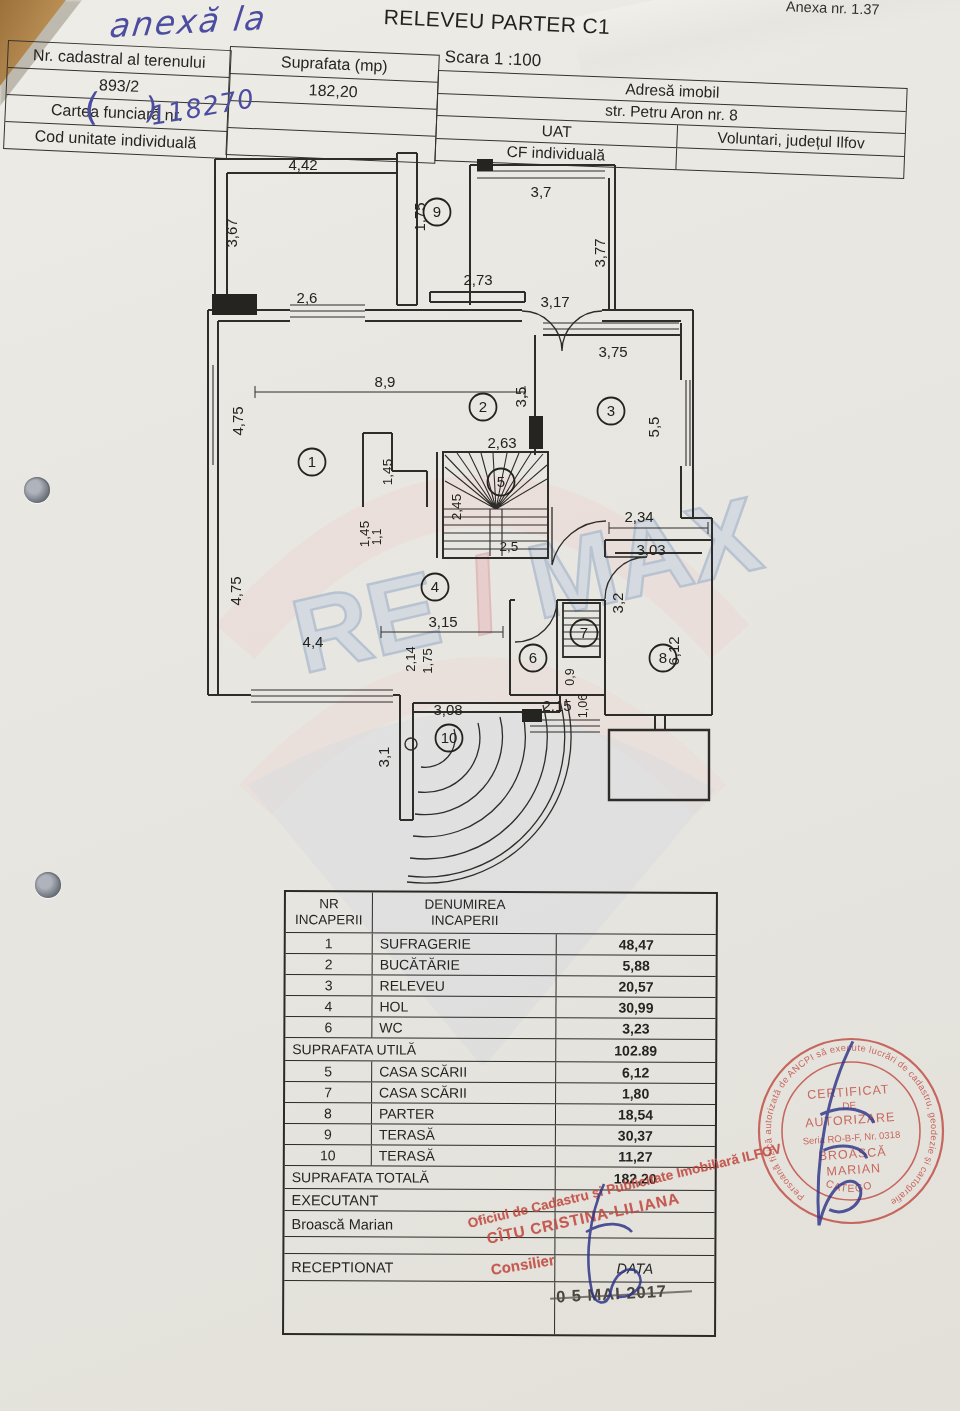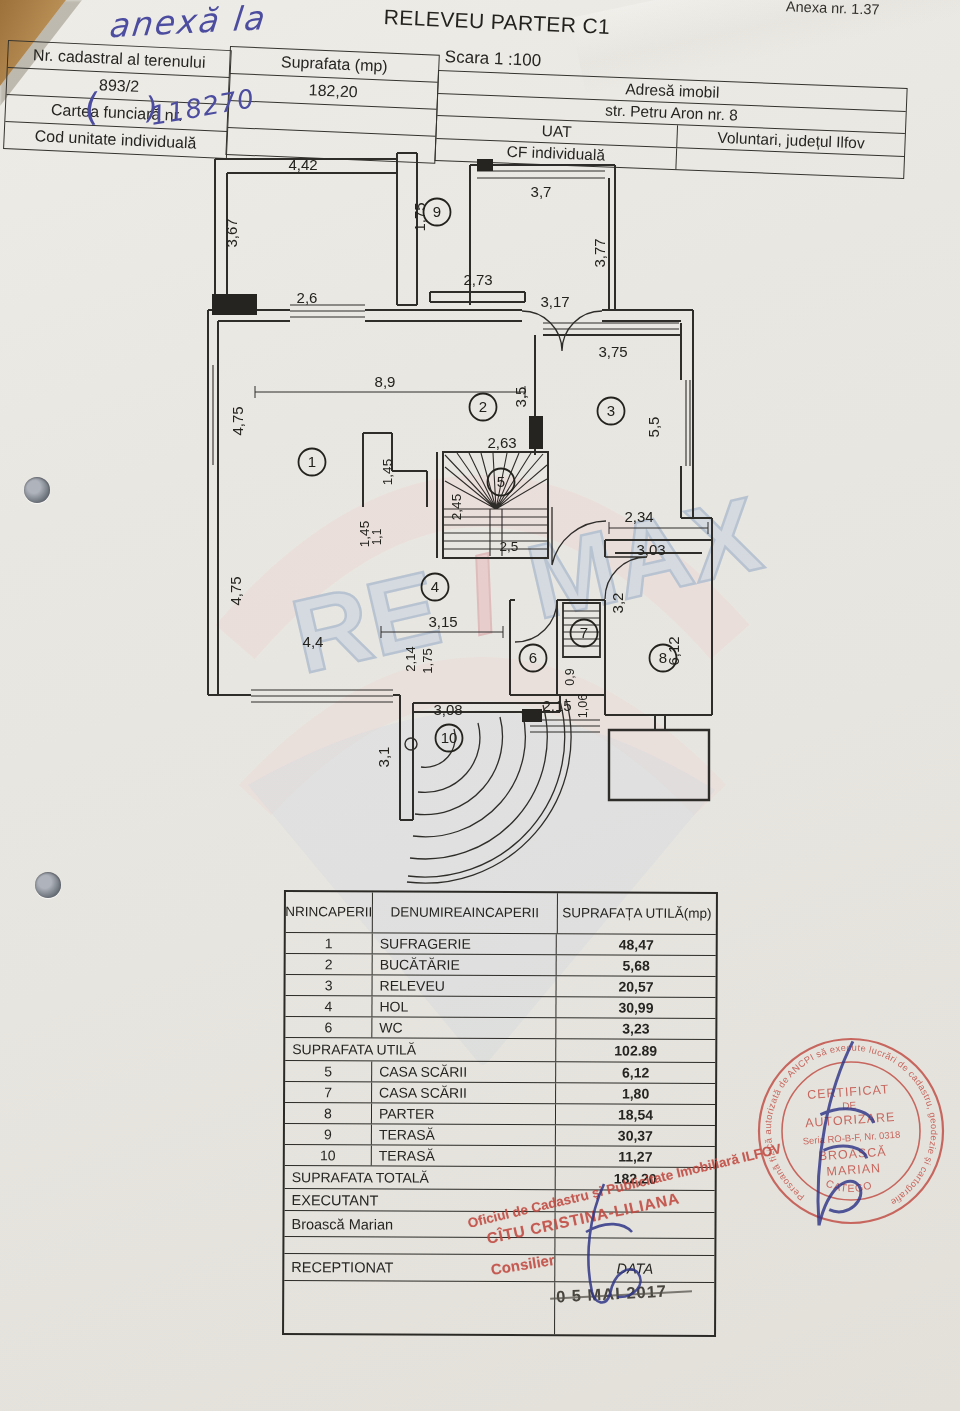--- a/index.html
+++ b/index.html
@@ -45,21 +45,21 @@
   .rtab{left:438px;top:70px;width:468px;transform:rotate(2.2deg);transform-origin:left top;}
   .rtab .hrow{height:21.5px;font-size:15.5px;}
   .rtab .split{justify-content:flex-start;padding:0;}
   .rtab .cell-l{width:240px;text-align:center;height:100%;display:flex;align-items:center;justify-content:center;}
   .rtab .cell-r{flex:1;text-align:center;height:100%;display:flex;align-items:center;justify-content:center;
     border-left:1.6px solid #34332e;}
   
   .atable{left:283px;top:891px;width:430px;border:2.5px solid #2b2a26;transform:rotate(.25deg);
     background:transparent;z-index:10;}
   .hdr-row{display:flex;height:40px;border-bottom:1.5px solid #2b2a26;}
-  .hc{display:flex;flex-direction:row;align-items:center;justify-content:center;
+  .hc{display:flex;flex-direction:column;align-items:center;justify-content:center;
     font-size:13.5px;line-height:16px;border-right:1.5px solid #2b2a26;}
   .hc:last-child{border-right:none;}
   .c1{width:86px;flex:0 0 86px;text-align:center;}
   .c2{width:184px;flex:0 0 184px;text-align:left;padding-left:7px;box-sizing:border-box;}
   .c3{flex:1;text-align:center;}
   .trow{display:flex;height:20px;line-height:20px;border-bottom:1.4px solid #2b2a26;font-size:14px;}
   .trow .tc{border-right:1.4px solid #2b2a26;}
   .trow .tc:last-child{border-right:none;font-weight:bold;}
   .ttotal{height:22px;line-height:22px;}
   .cspan{flex:0 0 271px;width:271px;padding-left:7px;box-sizing:border-box;text-align:left;}
@@ -256,35 +256,31 @@
 <div class="abs atable">
   <div class="hdr-row">
     <div class="hc c1">
       <span>NR</span>
       <span>INCAPERII</span>
     </div>
     <div class="hc" style="flex:0 0 184px;text-align:center;">
       <span>DENUMIREA</span>
       <span>INCAPERII</span>
     </div>
-    <div class="hc c3">
-      <span>SUPRAFAȚA UTILĂ</span>
-      <span>(mp)</span>
-    </div>
   </div>
   <div id="area-rows">
       <div class="trow">
         <div class="tc c1">1</div>
         <div class="tc c2">SUFRAGERIE</div>
         <div class="tc c3">48,47</div>
       </div>
       <div class="trow">
         <div class="tc c1">2</div>
         <div class="tc c2">BUCĂTĂRIE</div>
-        <div class="tc c3">5,68</div>
+        <div class="tc c3">5,88</div>
       </div>
       <div class="trow">
         <div class="tc c1">3</div>
         <div class="tc c2">RELEVEU</div>
         <div class="tc c3">20,57</div>
       </div>
       <div class="trow">
         <div class="tc c1">4</div>
         <div class="tc c2">HOL</div>
         <div class="tc c3">30,99</div>

